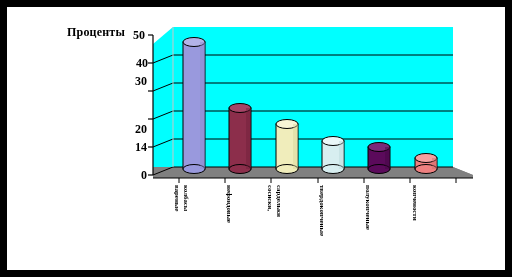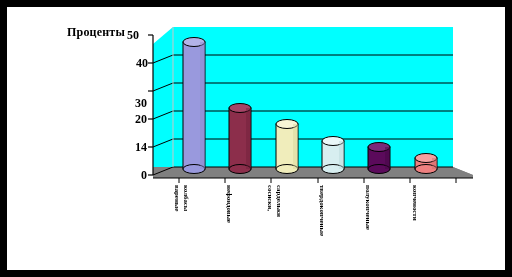--- a/index.html
+++ b/index.html
@@ -176,24 +176,24 @@
           <rect x="408" y="151" width="22" height="11" fill="#EE8080" stroke="#000000" stroke-width="1"></rect>
           <ellipse cx="419" cy="162" rx="11" ry="4.5" fill="#EE8080" stroke="#000000" stroke-width="1"></ellipse>
           <ellipse cx="419" cy="151" rx="11" ry="4.5" fill="#F5A0A0" stroke="#000000" stroke-width="1"></ellipse>
           <rect x="425" y="151" width="5" height="11" fill="#CF6B6B" stroke="none" opacity="0.45"></rect>
         </g>
 
       </svg>
 
       <div id="axis-title">Проценты</div>
 
-      <div class="ytick" style="left:110px; top:22px;">50</div>
+      <div class="ytick" style="left:116px; top:22px;">50</div>
       <div class="ytick" style="left:119px; top:50px;">40</div>
-      <div class="ytick" style="left:118px; top:90px;">30</div>
-      <div class="ytick" style="left:118px; top:106px;">20</div>
+      <div class="ytick" style="left:118px; top:68px;">30</div>
+      <div class="ytick" style="left:118px; top:116px;">20</div>
       <div class="ytick" style="left:118px; top:134px;">14</div>
       <div class="ytick" style="left:118px; top:162px;">0</div>
 
       <div class="catline" style="left:174px; top:178px;">вареные</div>
       <div class="catline" style="left:183px; top:178px;">колбасы</div>
 
       <div class="catline" style="left:226px; top:178px;">нефондовые</div>
 
       <div class="catline" style="left:267px; top:178px;">сосиски,</div>
       <div class="catline" style="left:276px; top:178px;">сардельки</div>

